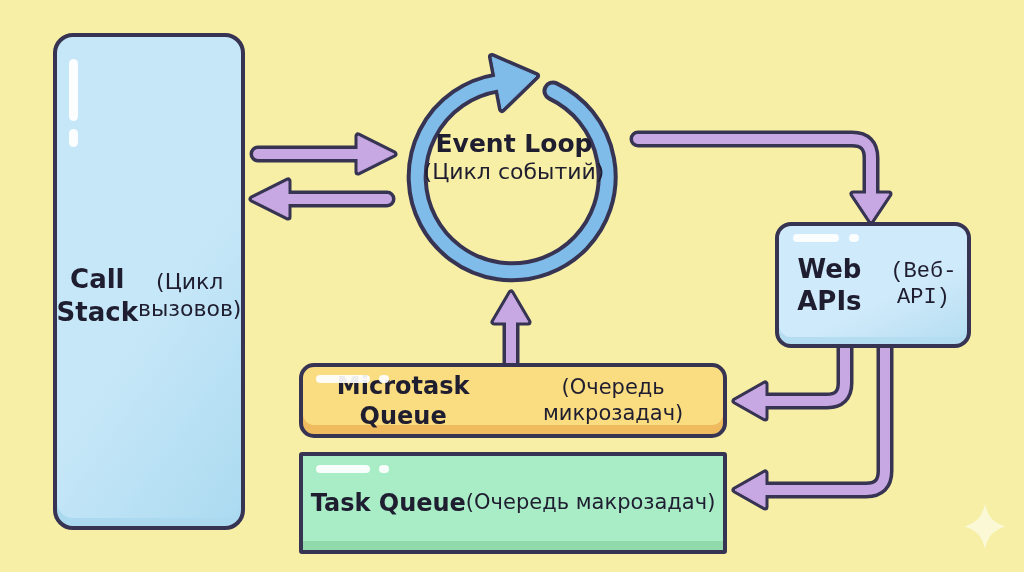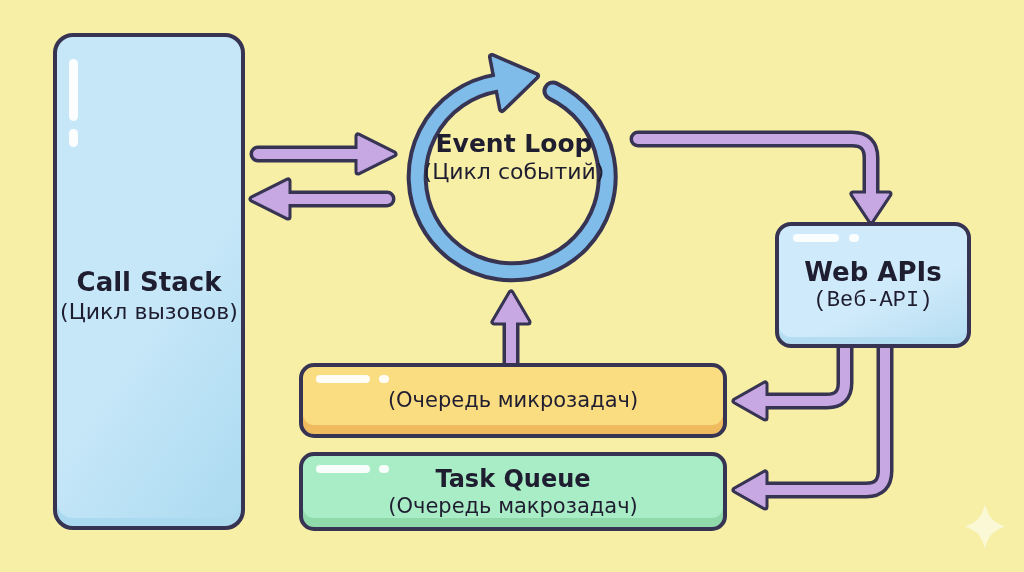--- a/index.html
+++ b/index.html
@@ -20,21 +20,21 @@
   .loop-ol{stroke:var(--c-outline,#373353);stroke-width:21;fill:none;stroke-linecap:round;}
   .loop-bf{stroke:var(--c-loop-blue,#7fbce9);stroke-width:13;fill:none;stroke-linecap:round;}
   .loop-head-ol{fill:var(--c-outline,#373353);stroke:var(--c-outline,#373353);stroke-width:8;stroke-linejoin:round;}
   .loop-head-bf{fill:var(--c-loop-blue,#7fbce9);stroke:var(--c-loop-blue,#7fbce9);stroke-width:1;stroke-linejoin:round;}
   .sparkle{fill:#ffffff;opacity:0.55;}
 
   
   .box{
     position:absolute;z-index:2;
     border:4px solid var(--c-outline,#373353);
-    display:flex;flex-direction:column;align-items:center;justify-content:center;
+    display:flex;flex-direction:row;align-items:center;justify-content:center;
     text-align:center;box-sizing:border-box;
   }
   .box .title{font-weight:bold;color:var(--c-text,#1f1d30);line-height:1.25;}
   .box .subtitle{font-weight:normal;color:var(--c-text,#1f1d30);line-height:1.2;}
 
   .callstack{
     left:53px;top:33px;width:192px;height:497px;border-radius:20px;
     background:linear-gradient(125deg,var(--c-callstack-blue,#c6e7f8) 55%,var(--c-callstack-blue-dark,#abdaf0) 100%);
     box-shadow:inset 0 -8px 0 var(--c-callstack-blue-dark,#abdaf0);
     padding-top:28px;
@@ -52,21 +52,21 @@
 
   .microtask{
     left:299px;top:363px;width:428px;height:75px;border-radius:15px;
     background:var(--c-microtask-yellow,#fadc81);
     box-shadow:inset 0 -9px 0 var(--c-microtask-yellow-dark,#efbb5e);
   }
   .microtask .title{font-size:24px;}
   .microtask .subtitle{font-size:21px;}
 
   .taskqueue{
-    left:299px;top:452px;width:428px;height:79px;border-radius:15px;
+    left:299px;top:452px;width:428px;height:102px;border-radius:3px;
     background:var(--c-task-green,#a9edc7);
     box-shadow:inset 0 -9px 0 var(--c-task-green-dark,#8fd9ab);
   }
   .taskqueue .title{font-size:24px;}
   .taskqueue .subtitle{font-size:21px;}
 
   
   .gloss{position:absolute;background:#ffffff;border-radius:6px;opacity:0.92;}
   .callstack .g1{left:12px;top:22px;width:9px;height:62px;}
   .callstack .g2{left:12px;top:92px;width:9px;height:18px;}
@@ -159,20 +159,21 @@
   <div class="box webapis">
     <span class="gloss g1"></span>
     <span class="gloss g2"></span>
     <div class="title">Web APIs</div>
     <div class="subtitle">(Веб-API)</div>
   </div>
 
   <div class="box microtask">
     <span class="gloss g1"></span>
     <span class="gloss g2"></span>
+    <div class="title">Microtask Queue</div>
     <div class="subtitle">(Очередь микрозадач)</div>
   </div>
 
   <div class="box taskqueue">
     <span class="gloss g1"></span>
     <span class="gloss g2"></span>
     <div class="title">Task Queue</div>
     <div class="subtitle">(Очередь макрозадач)</div>
   </div>
 

